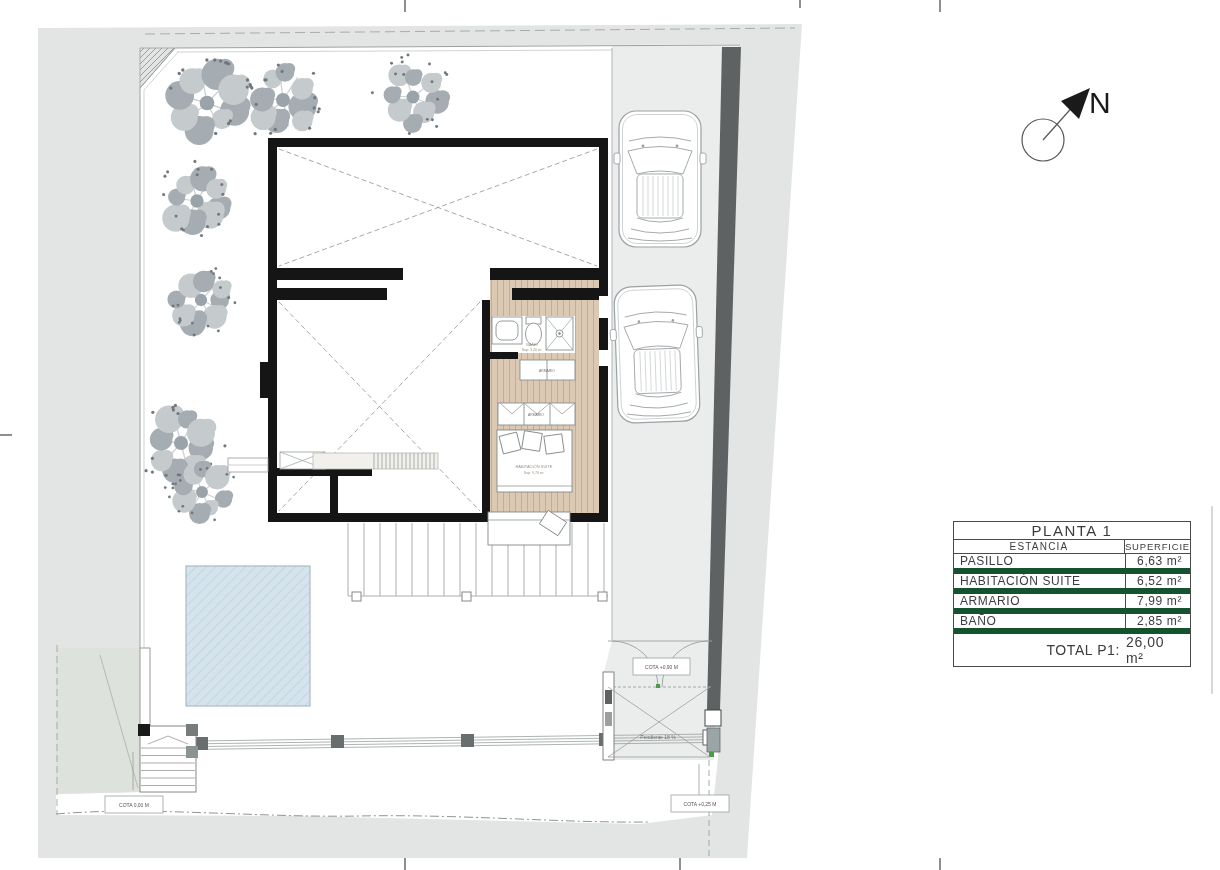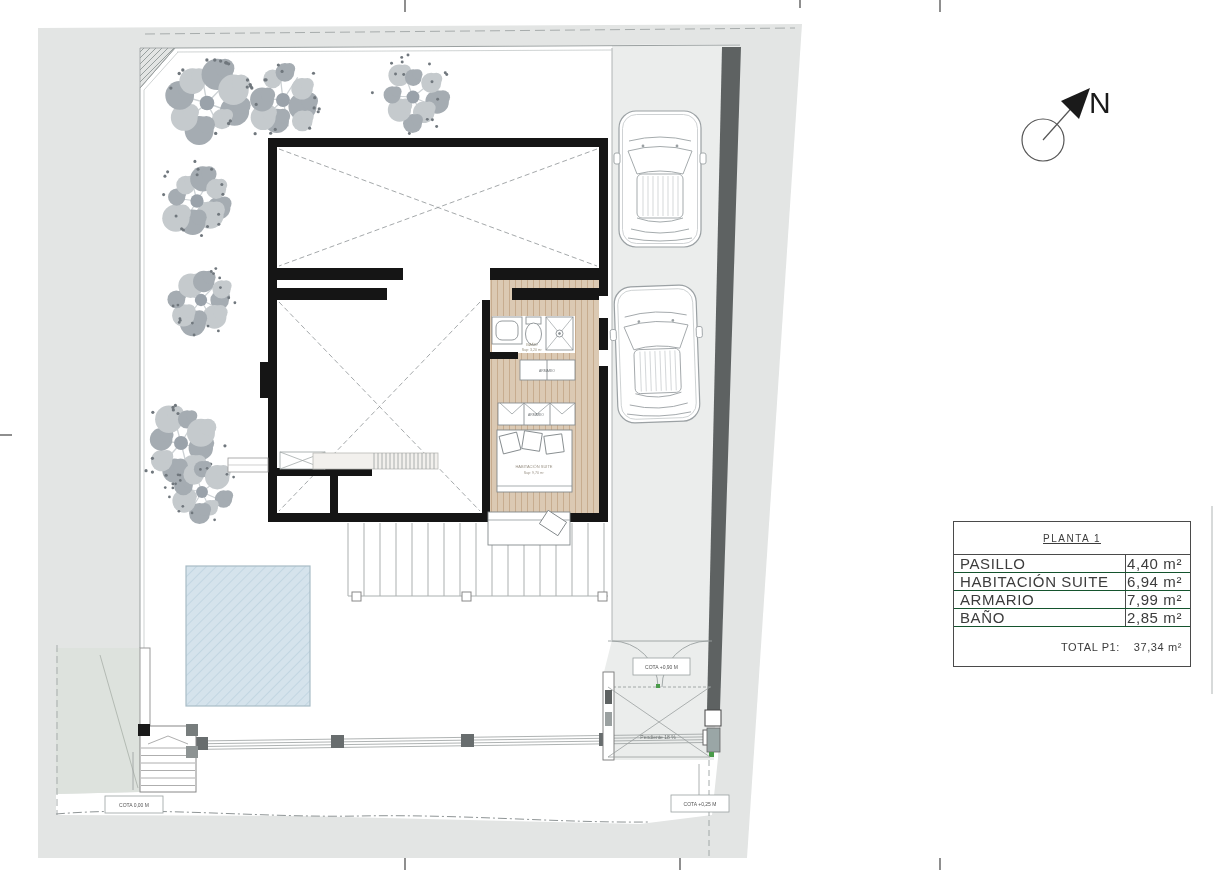--- a/index.html
+++ b/index.html
@@ -4,31 +4,31 @@
 <style>
   html,body{margin:0;padding:0;background:#ffffff;width:1220px;height:870px;overflow:hidden;
     font-family:"Liberation Sans", sans-serif;}
   #sheet{position:relative;width:1220px;height:870px;background:#fff;}
   #plan-svg{position:absolute;left:0;top:0;}
   
   .area-table{position:absolute;left:953px;top:521px;width:238px;height:146px;
     border:1px solid #4a4a4a;background:#fff;color:#3c3c3c;box-sizing:border-box;
     display:flex;flex-direction:column;}
   .at-title{height:32px;display:flex;align-items:center;justify-content:center;
-    font-size:10px;letter-spacing:1.5px;border-bottom:1px solid #4a4a4a;text-decoration:underline;}
+    font-size:15px;letter-spacing:1.5px;border-bottom:1px solid #4a4a4a;}
   .at-sub{height:31px;display:flex;border-bottom:1px solid #4a4a4a;}
   .at-sub .c1{width:172px;display:flex;align-items:center;justify-content:center;
     font-size:10px;letter-spacing:1.2px;border-right:1px solid #4a4a4a;box-sizing:border-box;}
   .at-sub .c2{flex:1;display:flex;align-items:center;justify-content:center;
     font-size:9.5px;letter-spacing:0.8px;}
-  .at-row{height:17px;display:flex;border-bottom:1px solid #14532d;font-size:15px;letter-spacing:0.6px;}
+  .at-row{height:17px;display:flex;border-bottom:6px solid #14532d;font-size:12px;letter-spacing:0.6px;}
   .at-row .c1{width:172px;display:flex;align-items:center;padding-left:6px;
     border-right:1px solid #4a4a4a;box-sizing:border-box;}
   .at-row .c2{flex:1;display:flex;align-items:center;justify-content:flex-end;padding-right:8px;box-sizing:border-box;}
-  .at-total{flex:1;display:flex;font-size:11px;letter-spacing:0.6px;}
+  .at-total{flex:1;display:flex;font-size:14px;letter-spacing:0.6px;}
   .at-total .c1{width:172px;display:flex;align-items:center;justify-content:flex-end;padding-right:6px;box-sizing:border-box;}
   .at-total .c2{flex:1;display:flex;align-items:center;justify-content:flex-end;padding-right:8px;box-sizing:border-box;}
 </style>
 </head>
 <body>
 
 <div id="sheet">
 
 <svg id="plan-svg" width="1220" height="870" viewBox="0 0 1220 870">
   <defs>
@@ -603,35 +603,39 @@
     <line x1="405" y1="858" x2="405" y2="870"></line>
     <line x1="680" y1="858" x2="680" y2="870"></line>
     <line x1="940" y1="858" x2="940" y2="870"></line>
     <line x1="0" y1="435" x2="12" y2="435"></line>
   </g>
   <line x1="1212" y1="506" x2="1212" y2="694" stroke="#b0b5b5" stroke-width="1"></line>
 </svg>
 
 <div class="area-table">
   <div class="at-title">PLANTA 1</div>
+  <div class="at-sub">
+    <div class="c1">ESTANCIA</div>
+    <div class="c2">SUPERFICIE</div>
+  </div>
   <div class="at-row">
     <div class="c1">PASILLO</div>
-    <div class="c2">4,40 m²</div>
+    <div class="c2">6,63 m²</div>
   </div>
   <div class="at-row">
     <div class="c1">HABITACIÓN SUITE</div>
-    <div class="c2">6,94 m²</div>
+    <div class="c2">6,52 m²</div>
   </div>
   <div class="at-row">
     <div class="c1">ARMARIO</div>
     <div class="c2">7,99 m²</div>
   </div>
   <div class="at-row">
     <div class="c1">BAÑO</div>
     <div class="c2">2,85 m²</div>
   </div>
   <div class="at-total">
     <div class="c1">TOTAL P1:</div>
-    <div class="c2">37,34 m²</div>
+    <div class="c2">26,00 m²</div>
   </div>
 </div>
 
 </div>
 
 </body></html>

